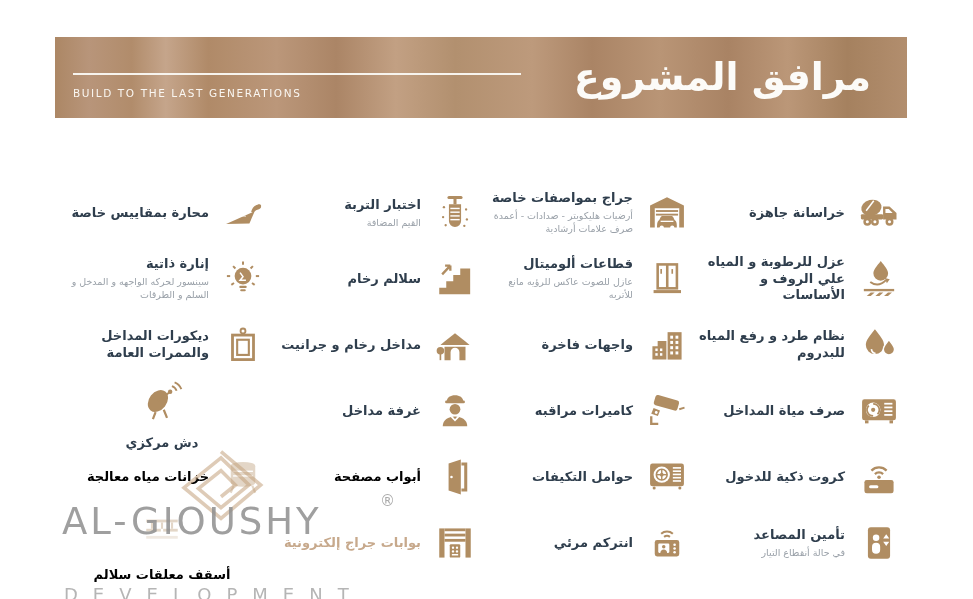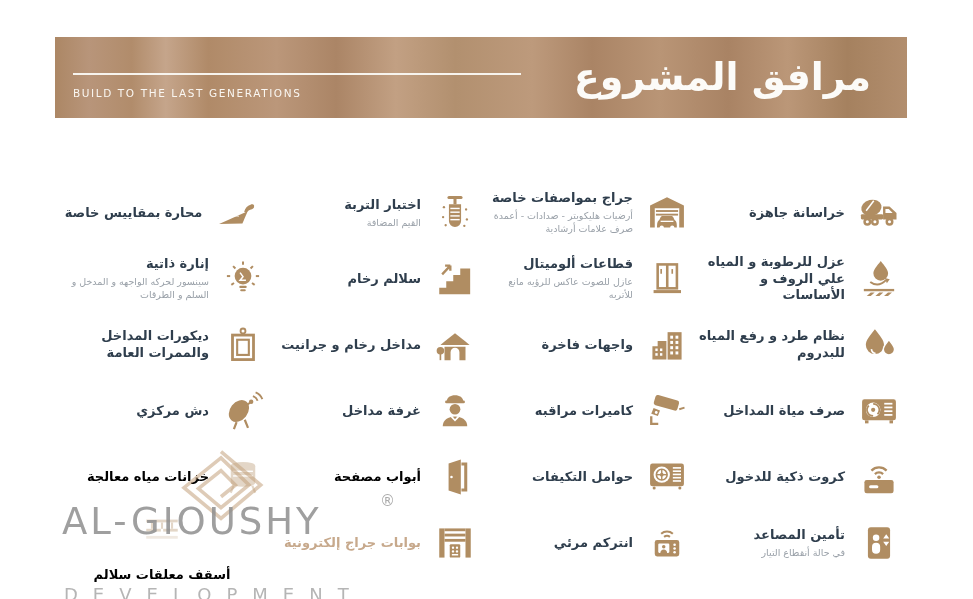--- a/index.html
+++ b/index.html
@@ -402,21 +402,21 @@
               <circle cx="19.7" cy="25.2" r="1"></circle>
               <rect x="15.3" y="27.4" width="5.4" height="1.3"></rect>
             </g>
           </g>
         </svg>
       </span>
       <span class="cell-text">
         <span class="label">بوابات جراج إلكترونية</span>
       </span>
     </div>
-    <div class="cell" style="grid-area: 1 / 4; justify-content: center;">
+    <div class="cell" style="grid-area: 1 / 4;">
       <span class="cell-icon">
         <svg viewBox="0 0 36 36">
           <g fill="currentColor">
             <path d="M3.5 27.5L28 16.5l-4.5 10.5z"></path>
             <path d="M25 17c.8-3.2 3-5.6 6-6.2 1.3-.3 2.4.6 2.4 1.9 0 1-.7 1.8-1.7 2-2.2.5-3.8 1.4-4.7 3.3z"></path>
             <circle cx="32" cy="12" r="1.6"></circle>
             <path d="M10 23.5c3-2.8 7.5-3.6 10.5-2.6" fill="none" stroke="#fff" stroke-width="1.1" opacity=".6"></path>
           </g>
         </svg>
       </span>
@@ -456,21 +456,21 @@
             <circle cx="18" cy="6" r="2.1" stroke-width="1.6"></circle>
             <rect x="9" y="9.5" width="18" height="21" stroke-width="2.4"></rect>
             <rect x="13" y="13.5" width="10" height="13" stroke-width="1.8"></rect>
           </g>
         </svg>
       </span>
       <span class="cell-text">
         <span class="label">ديكورات المداخل والممرات العامة</span>
       </span>
     </div>
-    <div class="cell" style="grid-area: 4 / 4;">
+    <div class="cell" style="grid-area: 4 / 4; flex-direction: column;">
       <span class="cell-icon">
         <svg viewBox="0 0 36 36">
           <g fill="currentColor">
             <ellipse cx="14.5" cy="18" rx="7.6" ry="10.2" transform="rotate(38 14.5 18)"></ellipse>
             <line x1="14.5" y1="18" x2="24.5" y2="10.5" stroke="currentColor" stroke-width="1.8"></line>
             <circle cx="25" cy="10" r="1.9"></circle>
             <path d="M26.5 5.2a6.4 6.4 0 0 1 4 4" fill="none" stroke="currentColor" stroke-width="1.6"></path>
             <path d="M28.8 2a10.5 10.5 0 0 1 5.8 5.8" fill="none" stroke="currentColor" stroke-width="1.6"></path>
             <path d="M12.5 27.5l-2.3 6M19.5 25.5l2.8 7" stroke="currentColor" stroke-width="1.9" fill="none"></path>
           </g>

